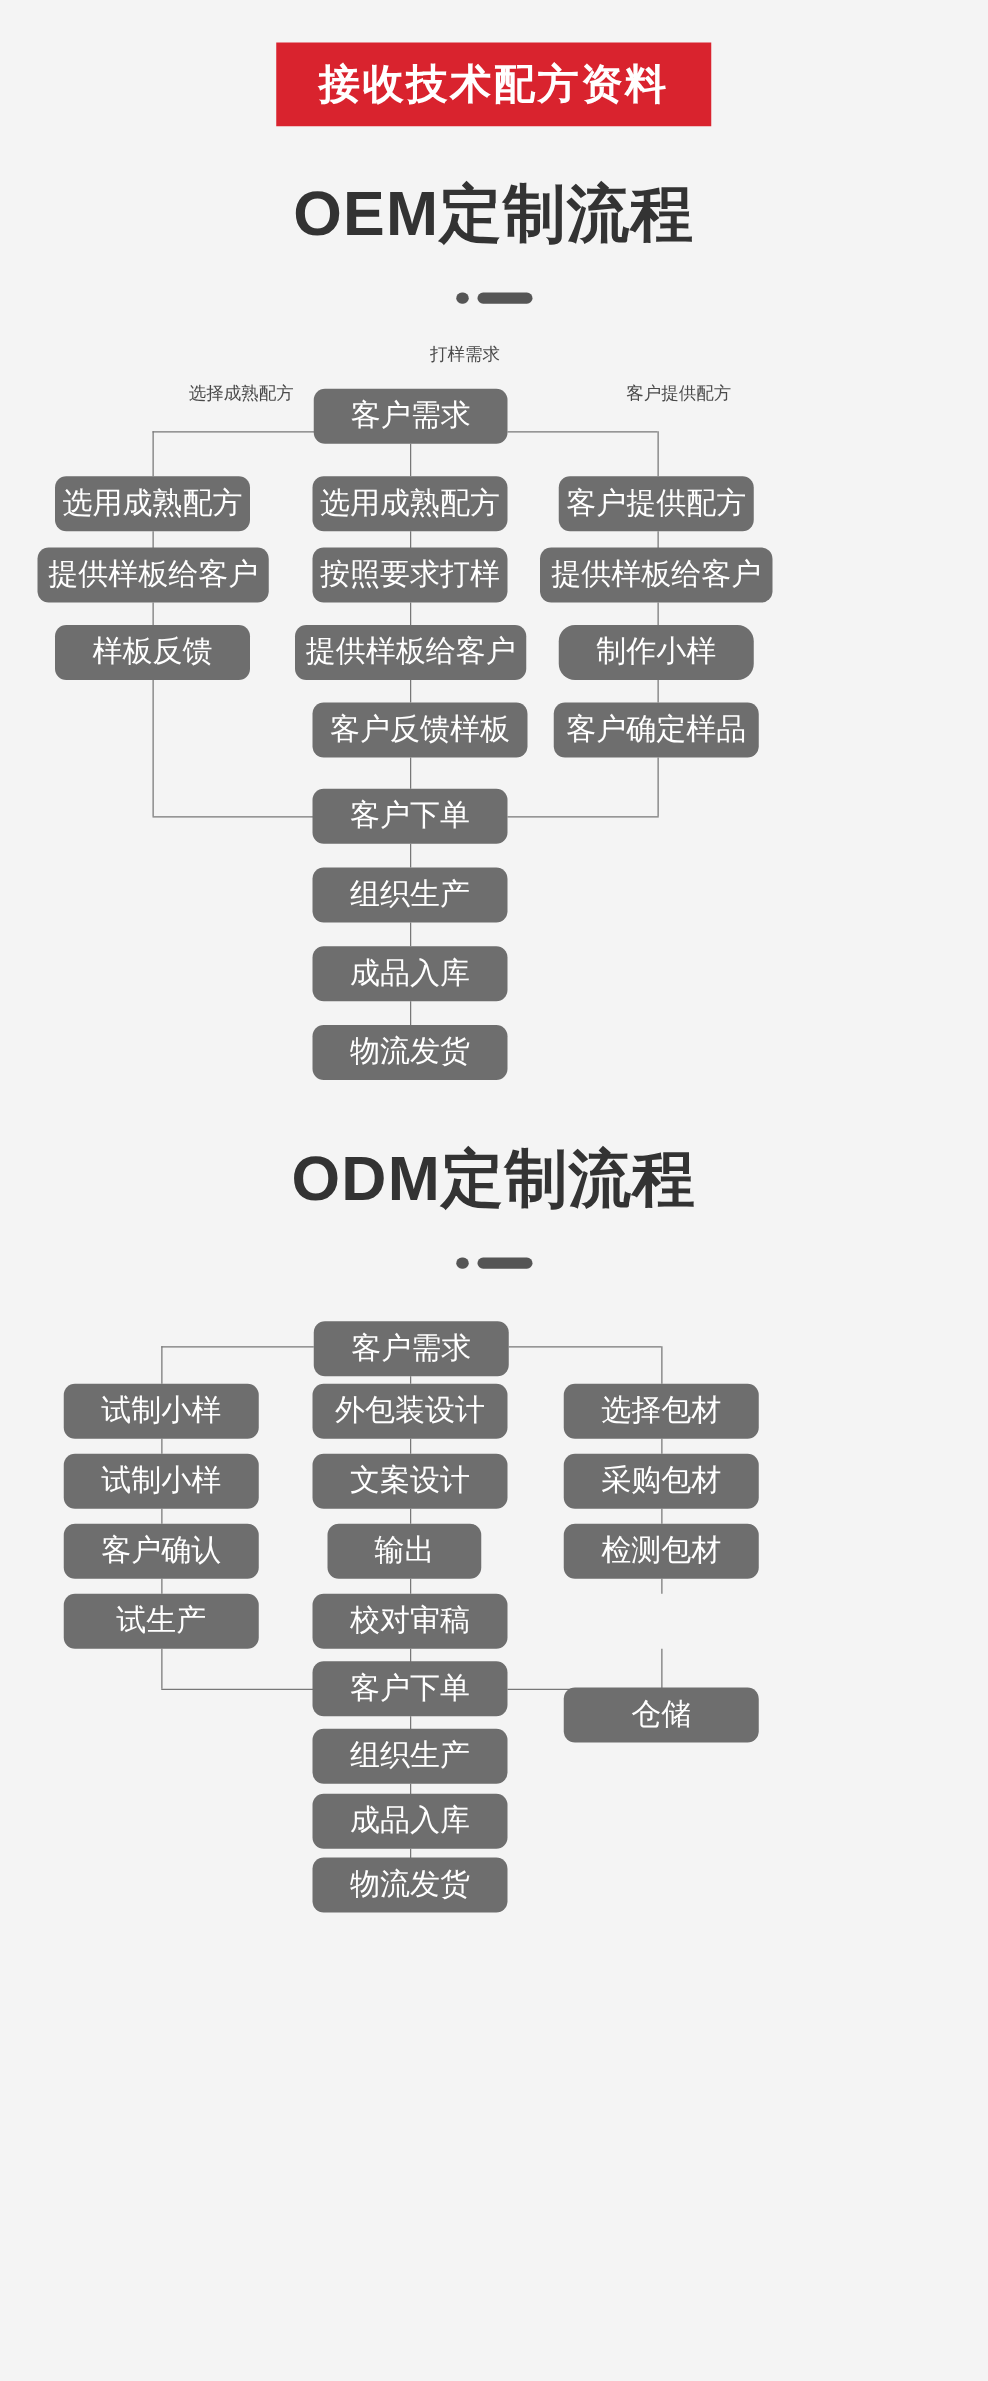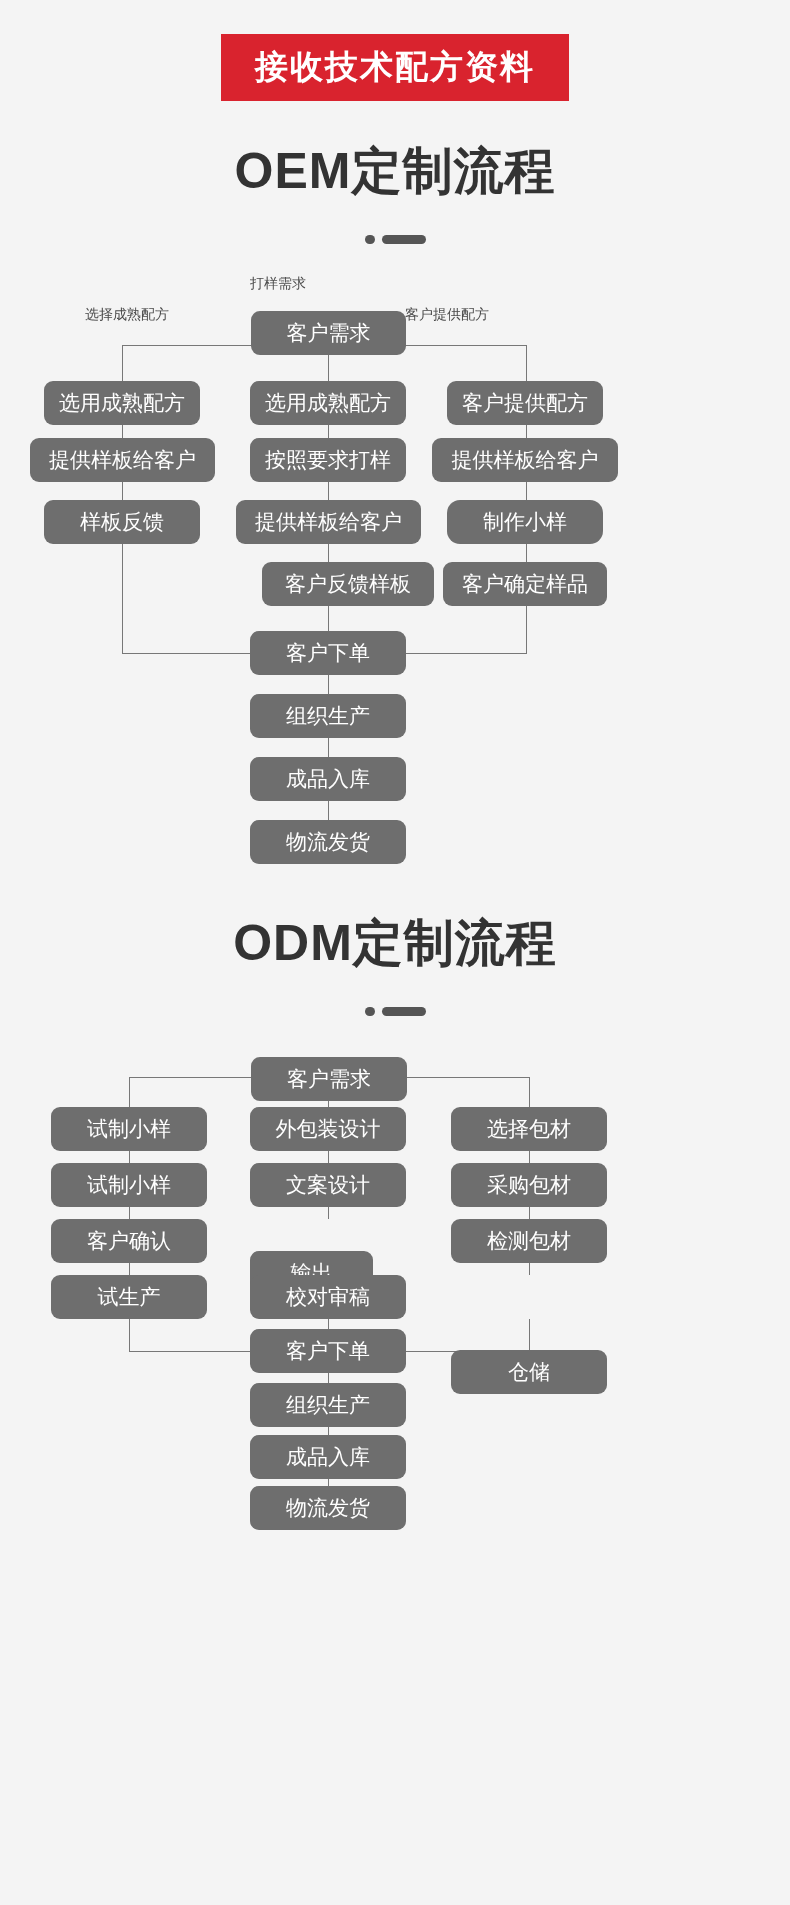--- a/index.html
+++ b/index.html
@@ -74,33 +74,33 @@
     margin-left: 7px;
     vertical-align: middle;
   }
 
   
   .node {
     position: absolute;
     background: #6e6e6e;
     color: #ffffff;
     border-radius: 9px;
-    font-size: 21px;
+    font-size: 24px;
     line-height: 44px;
     height: 44px;
     text-align: center;
     white-space: nowrap;
     z-index: 3;
   }
   .edge-label {
     position: absolute;
     font-size: 14px;
     color: #4a4a4a;
     white-space: nowrap;
-    text-align: left;
+    text-align: right;
     z-index: 4;
   }
   .line-v {
     position: absolute;
     width: 1px;
     background: #777;
     z-index: 1;
   }
   .line-h {
     position: absolute;
@@ -142,21 +142,21 @@
   <div class="node" style="top:500px; left:44px; width:156px;">样板反馈</div>
   <div class="line-v" style="top:544px; left:122px; height:109px;"></div>
   <div class="line-h" style="top:653px; left:122px; width:130px;"></div>
 
   <div class="node" style="top:381px; left:250px; width:156px;">选用成熟配方</div>
   <div class="line-v" style="top:425px; left:328px; height:18px;"></div>
   <div class="node" style="top:438px; left:250px; width:156px;">按照要求打样</div>
   <div class="line-v" style="top:482px; left:328px; height:18px;"></div>
   <div class="node" style="top:500px; left:236px; width:185px;">提供样板给客户</div>
   <div class="line-v" style="top:544px; left:328px; height:18px;"></div>
-  <div class="node" style="top:562px; left:262px; width:172px;">客户反馈样板</div>
+  <div class="node" style="top:562px; left:250px; width:172px;">客户反馈样板</div>
   <div class="line-v" style="top:606px; left:328px; height:25px;"></div>
 
   <div class="node" style="top:381px; left:447px; width:156px;">客户提供配方</div>
   <div class="line-v" style="top:425px; left:526px; height:18px;"></div>
   <div class="node" style="top:438px; left:432px; width:186px;">提供样板给客户</div>
   <div class="line-v" style="top:482px; left:526px; height:18px;"></div>
   <div class="node" style="top:500px; left:447px; width:156px;border-radius:13px;">制作小样</div>
   <div class="line-v" style="top:544px; left:526px; height:18px;"></div>
   <div class="node" style="top:562px; left:443px; width:164px;">客户确定样品</div>
   <div class="line-v" style="top:606px; left:526px; height:47px;"></div>
@@ -190,21 +190,21 @@
   <div class="node" style="top:1219px; left:51px; width:156px;">客户确认</div>
   <div class="line-v" style="top:1263px; left:129px; height:12px;"></div>
   <div class="node" style="top:1275px; left:51px; width:156px;">试生产</div>
   <div class="line-v" style="top:1319px; left:129px; height:32px;"></div>
   <div class="line-h" style="top:1351px; left:129px; width:122px;"></div>
 
   <div class="node" style="top:1107px; left:250px; width:156px;">外包装设计</div>
   <div class="line-v" style="top:1151px; left:328px; height:12px;"></div>
   <div class="node" style="top:1163px; left:250px; width:156px;">文案设计</div>
   <div class="line-v" style="top:1207px; left:328px; height:12px;"></div>
-  <div class="node" style="top:1219px; left:250px; width:123px;margin-top:32px;">输出</div>
+  <div class="node" style="top:1219px; left:262px; width:123px;">输出</div>
   <div class="line-v" style="top:1263px; left:328px; height:12px;"></div>
   <div class="node" style="top:1275px; left:250px; width:156px;">校对审稿</div>
   <div class="line-v" style="top:1319px; left:328px; height:12px;"></div>
 
   <div class="node" style="top:1107px; left:451px; width:156px;">选择包材</div>
   <div class="line-v" style="top:1151px; left:529px; height:12px;"></div>
   <div class="node" style="top:1163px; left:451px; width:156px;">采购包材</div>
   <div class="line-v" style="top:1207px; left:529px; height:12px;"></div>
   <div class="node" style="top:1219px; left:451px; width:156px;">检测包材</div>
   <div class="line-v" style="top:1263px; left:529px; height:12px;"></div>

